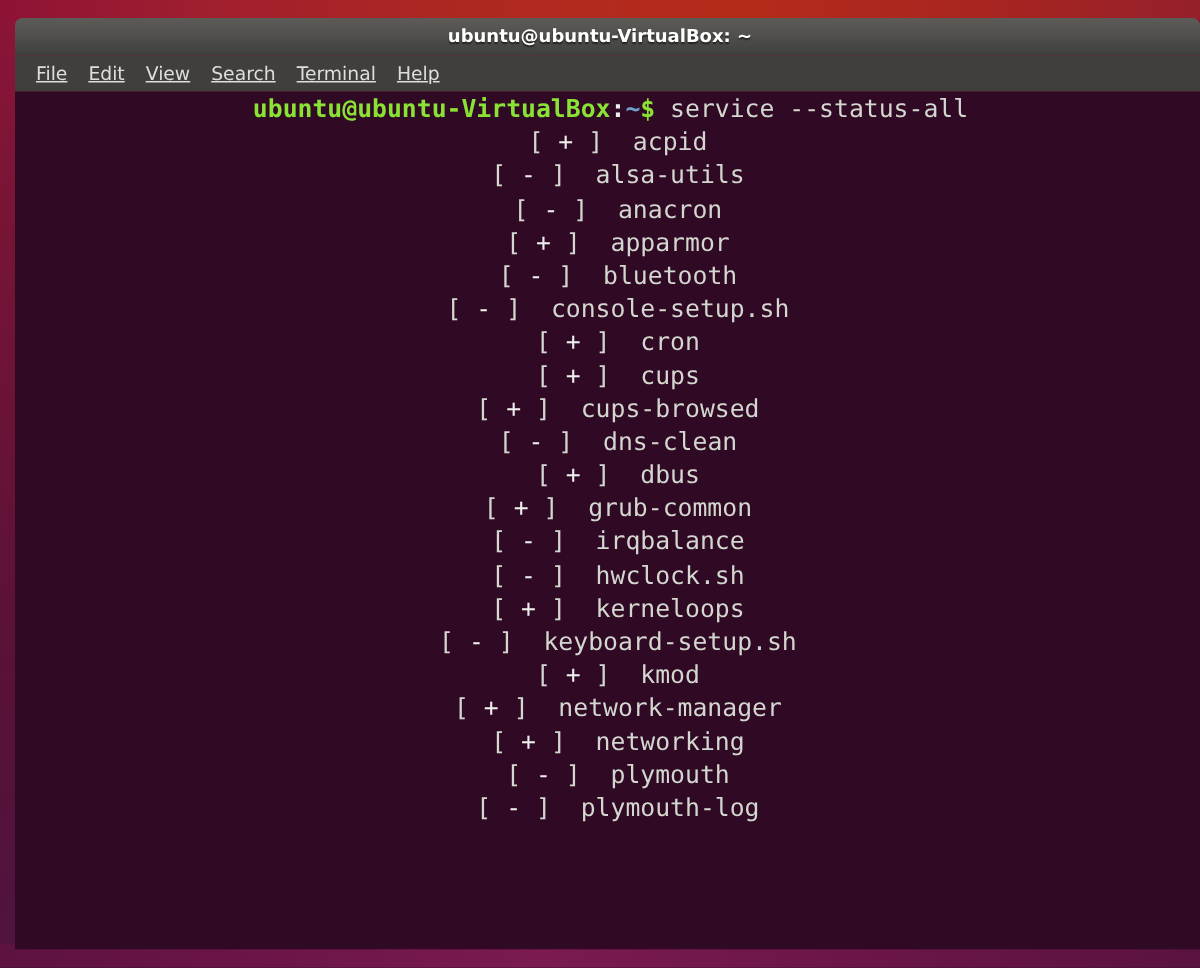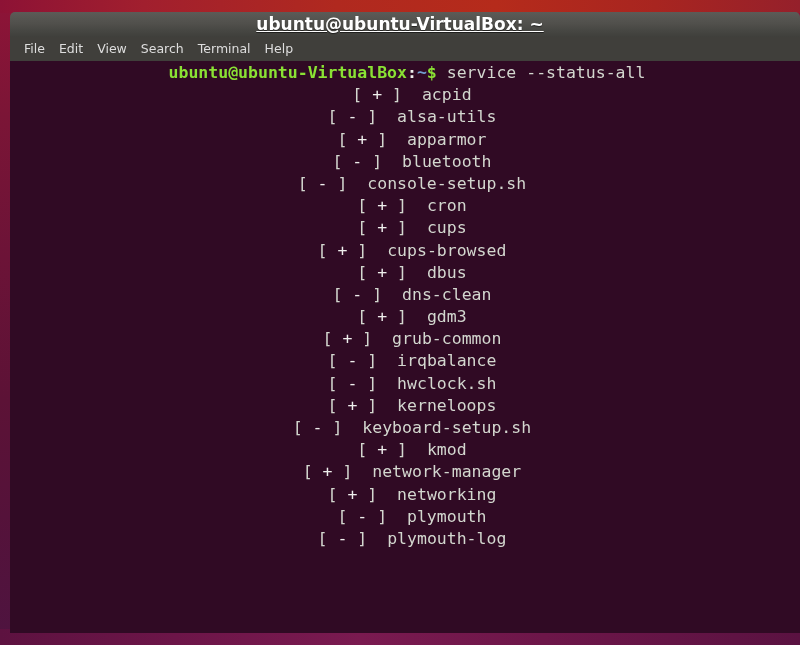--- a/index.html
+++ b/index.html
@@ -71,46 +71,46 @@
     border-top-right-radius: 5px;
   }
   #window-title {
     position: absolute;
     left: 0;
     top: 0;
     width: 780px;
     text-align: center;
     line-height: 25px;
     font-family: "DejaVu Sans", sans-serif;
-    font-size: 17px;
+    font-size: 12px;
     font-weight: bold;
     color: #ffffff;
     white-space: nowrap;
     text-shadow: 0 1px 1px rgba(0,0,0,0.55);
-    text-decoration: underline;
   }
 
   
   #menu-bar {
     position: relative;
     height: 24px;
     background: #403f3b;
     display: flex;
     align-items: center;
     padding-left: 7px;
     box-sizing: border-box;
   }
   .menu-item {
     font-family: "DejaVu Sans", sans-serif;
     font-size: 12.5px;
     color: #dedede;
     padding: 0 7px;
     line-height: 24px;
     white-space: nowrap;
     cursor: default;
+    text-decoration: underline;
   }
 
   
   #terminal-body {
     position: relative;
     height: 572px;
     background: #300a24;
     padding: 0 0 0 4px;
     box-sizing: border-box;
     overflow: hidden;
@@ -163,29 +163,29 @@
   </div>
 
   <div id="terminal-body">
     <div id="terminal-screen">
 
       <div class="term-line"><span class="c-brgreen bold">ubuntu@ubuntu-VirtualBox</span><span class="c-white bold">:</span><span class="c-brblue bold">~</span><span class="c-brgreen bold">$</span><span class="c-gray"> </span><span class="c-gray">service --status-all</span></div>
 
       <div id="service-list">
           <div class="term-line"><span> [ </span><span class="status-bracket">+</span><span> ]  </span><span class="svc-name">acpid</span></div>
           <div class="term-line"><span> [ </span><span class="status-bracket">-</span><span> ]  </span><span class="svc-name">alsa-utils</span></div>
+          <div class="term-line"><span> [ </span><span class="status-bracket">-</span><span> ]  </span><span class="svc-name">anacron</span></div>
           <div class="term-line"><span> [ </span><span class="status-bracket">+</span><span> ]  </span><span class="svc-name">apparmor</span></div>
           <div class="term-line"><span> [ </span><span class="status-bracket">-</span><span> ]  </span><span class="svc-name">bluetooth</span></div>
           <div class="term-line"><span> [ </span><span class="status-bracket">-</span><span> ]  </span><span class="svc-name">console-setup.sh</span></div>
           <div class="term-line"><span> [ </span><span class="status-bracket">+</span><span> ]  </span><span class="svc-name">cron</span></div>
           <div class="term-line"><span> [ </span><span class="status-bracket">+</span><span> ]  </span><span class="svc-name">cups</span></div>
           <div class="term-line"><span> [ </span><span class="status-bracket">+</span><span> ]  </span><span class="svc-name">cups-browsed</span></div>
+          <div class="term-line"><span> [ </span><span class="status-bracket">-</span><span> ]  </span><span class="svc-name">dns-clean</span></div>
           <div class="term-line"><span> [ </span><span class="status-bracket">+</span><span> ]  </span><span class="svc-name">dbus</span></div>
-          <div class="term-line"><span> [ </span><span class="status-bracket">-</span><span> ]  </span><span class="svc-name">dns-clean</span></div>
-          <div class="term-line"><span> [ </span><span class="status-bracket">+</span><span> ]  </span><span class="svc-name">gdm3</span></div>
           <div class="term-line"><span> [ </span><span class="status-bracket">+</span><span> ]  </span><span class="svc-name">grub-common</span></div>
           <div class="term-line"><span> [ </span><span class="status-bracket">-</span><span> ]  </span><span class="svc-name">irqbalance</span></div>
           <div class="term-line"><span> [ </span><span class="status-bracket">-</span><span> ]  </span><span class="svc-name">hwclock.sh</span></div>
           <div class="term-line"><span> [ </span><span class="status-bracket">+</span><span> ]  </span><span class="svc-name">kerneloops</span></div>
           <div class="term-line"><span> [ </span><span class="status-bracket">-</span><span> ]  </span><span class="svc-name">keyboard-setup.sh</span></div>
           <div class="term-line"><span> [ </span><span class="status-bracket">+</span><span> ]  </span><span class="svc-name">kmod</span></div>
           <div class="term-line"><span> [ </span><span class="status-bracket">+</span><span> ]  </span><span class="svc-name">network-manager</span></div>
           <div class="term-line"><span> [ </span><span class="status-bracket">+</span><span> ]  </span><span class="svc-name">networking</span></div>
           <div class="term-line"><span> [ </span><span class="status-bracket">-</span><span> ]  </span><span class="svc-name">plymouth</span></div>
           <div class="term-line"><span> [ </span><span class="status-bracket">-</span><span> ]  </span><span class="svc-name">plymouth-log</span></div>

